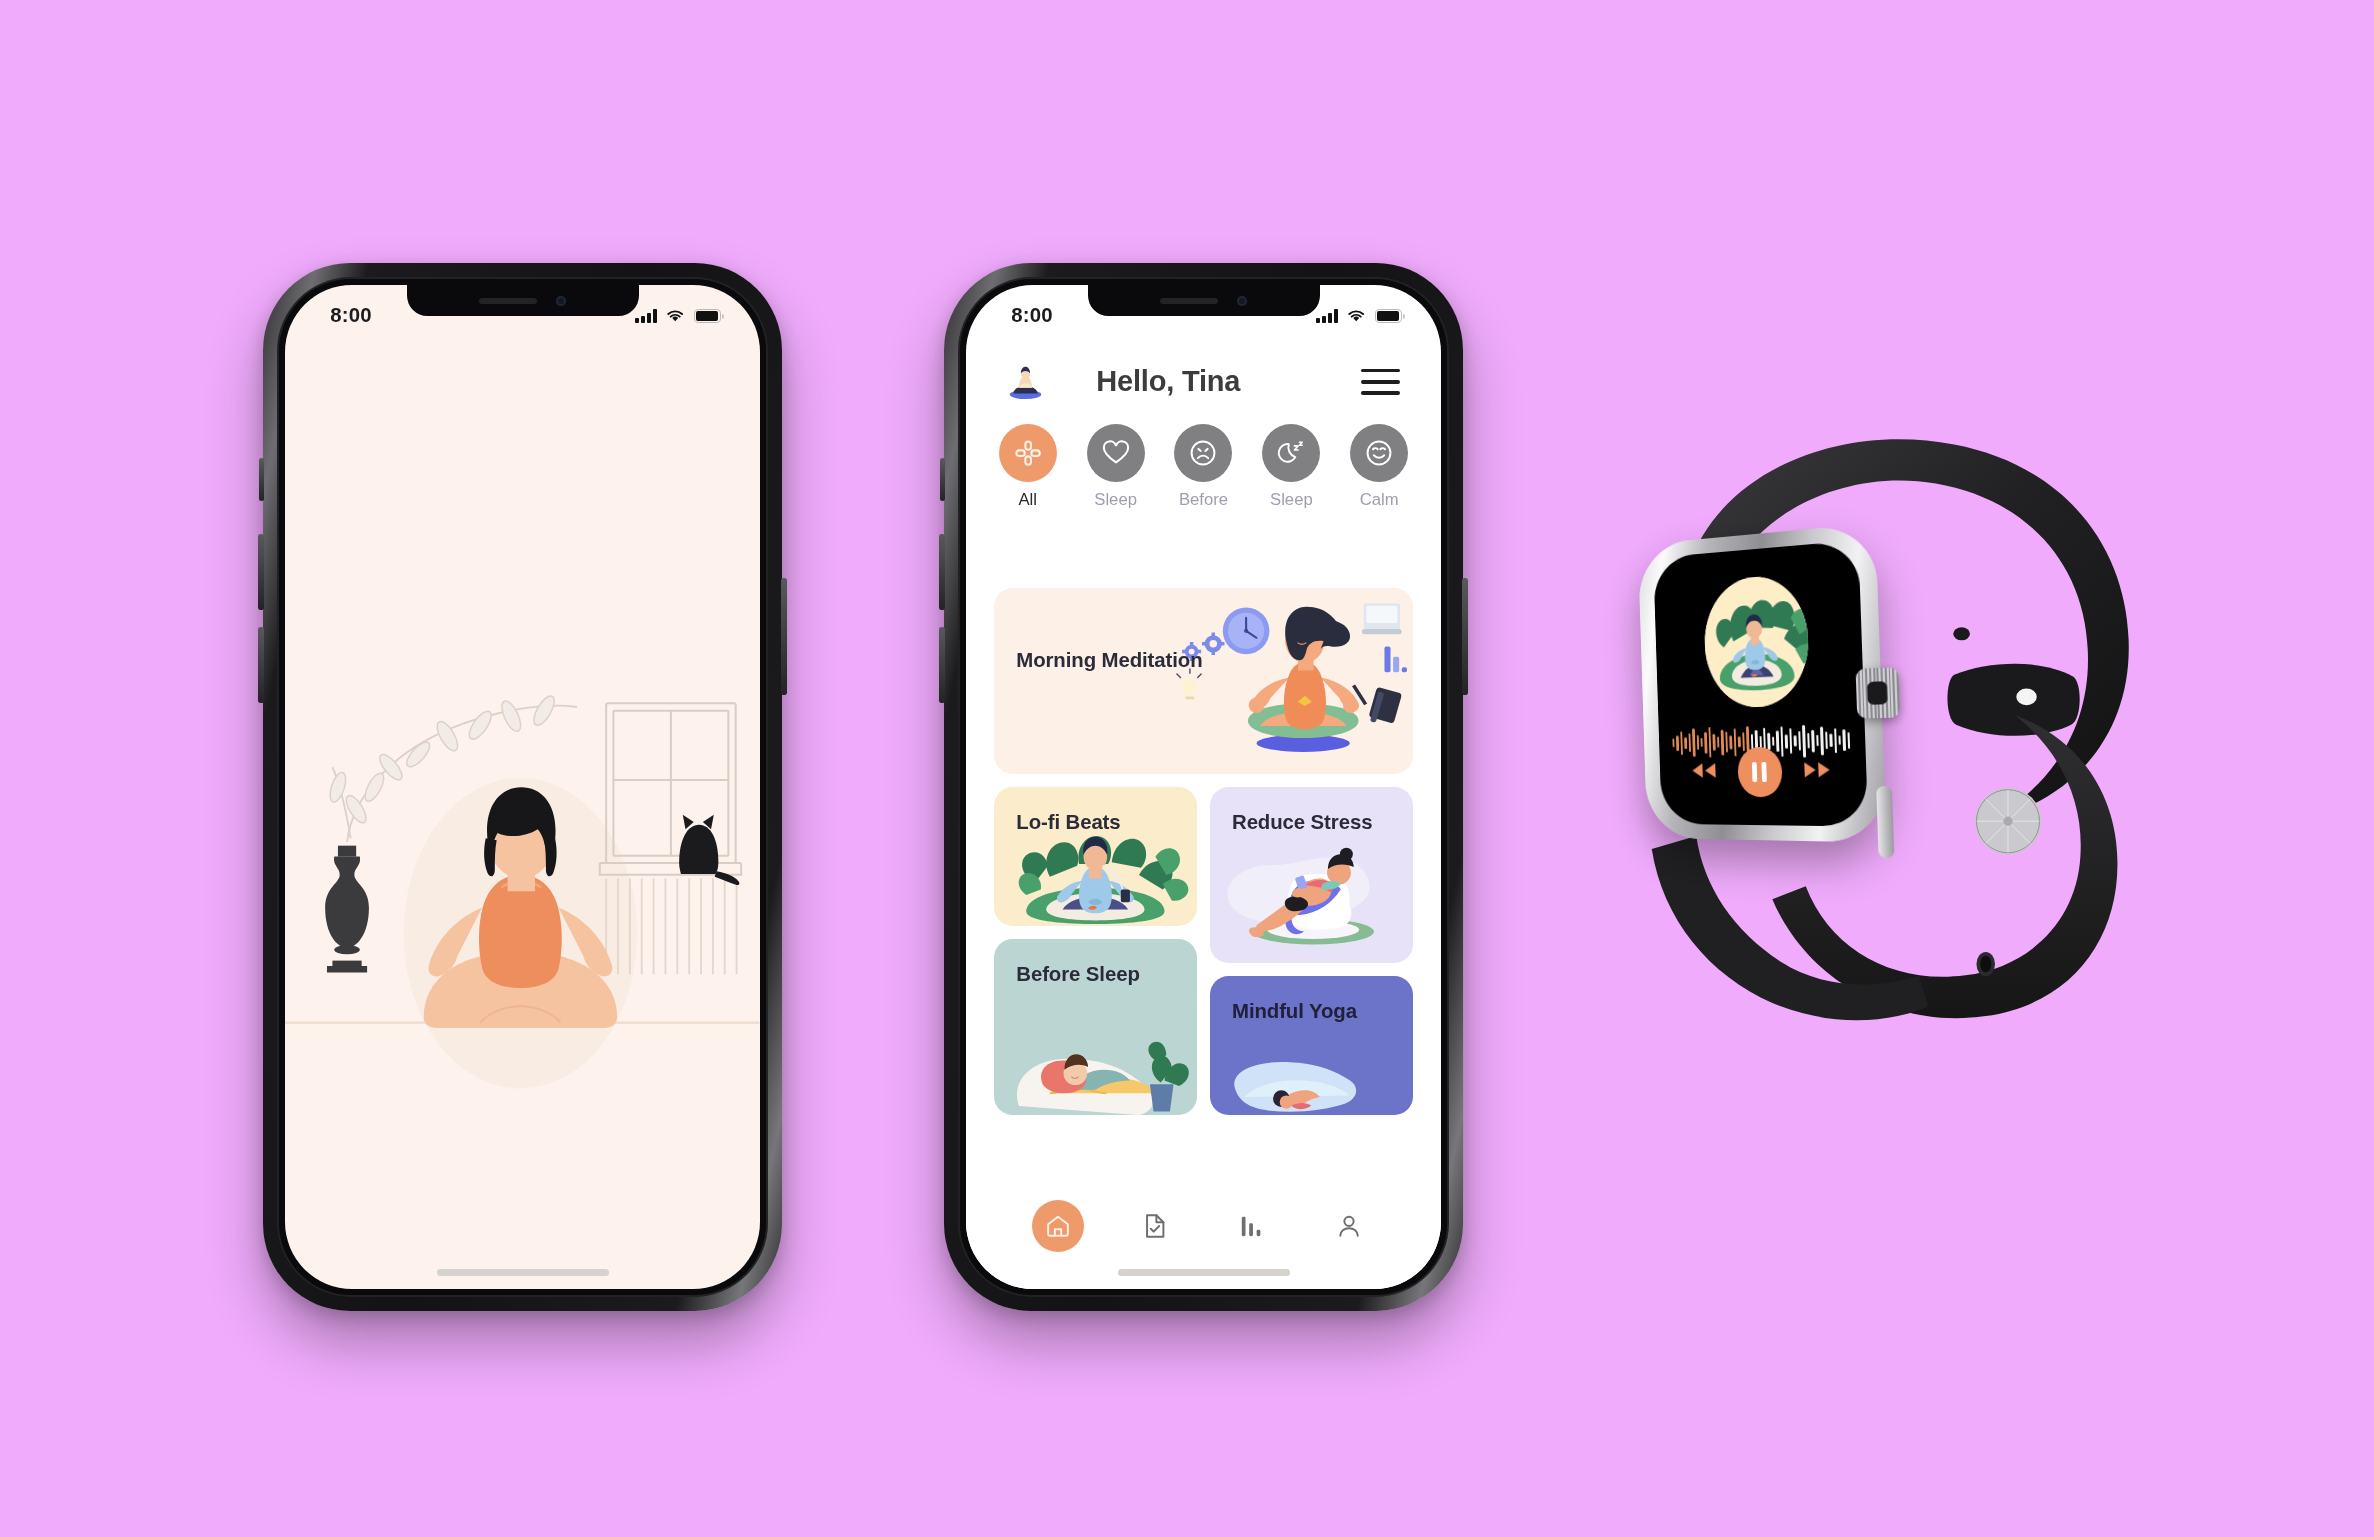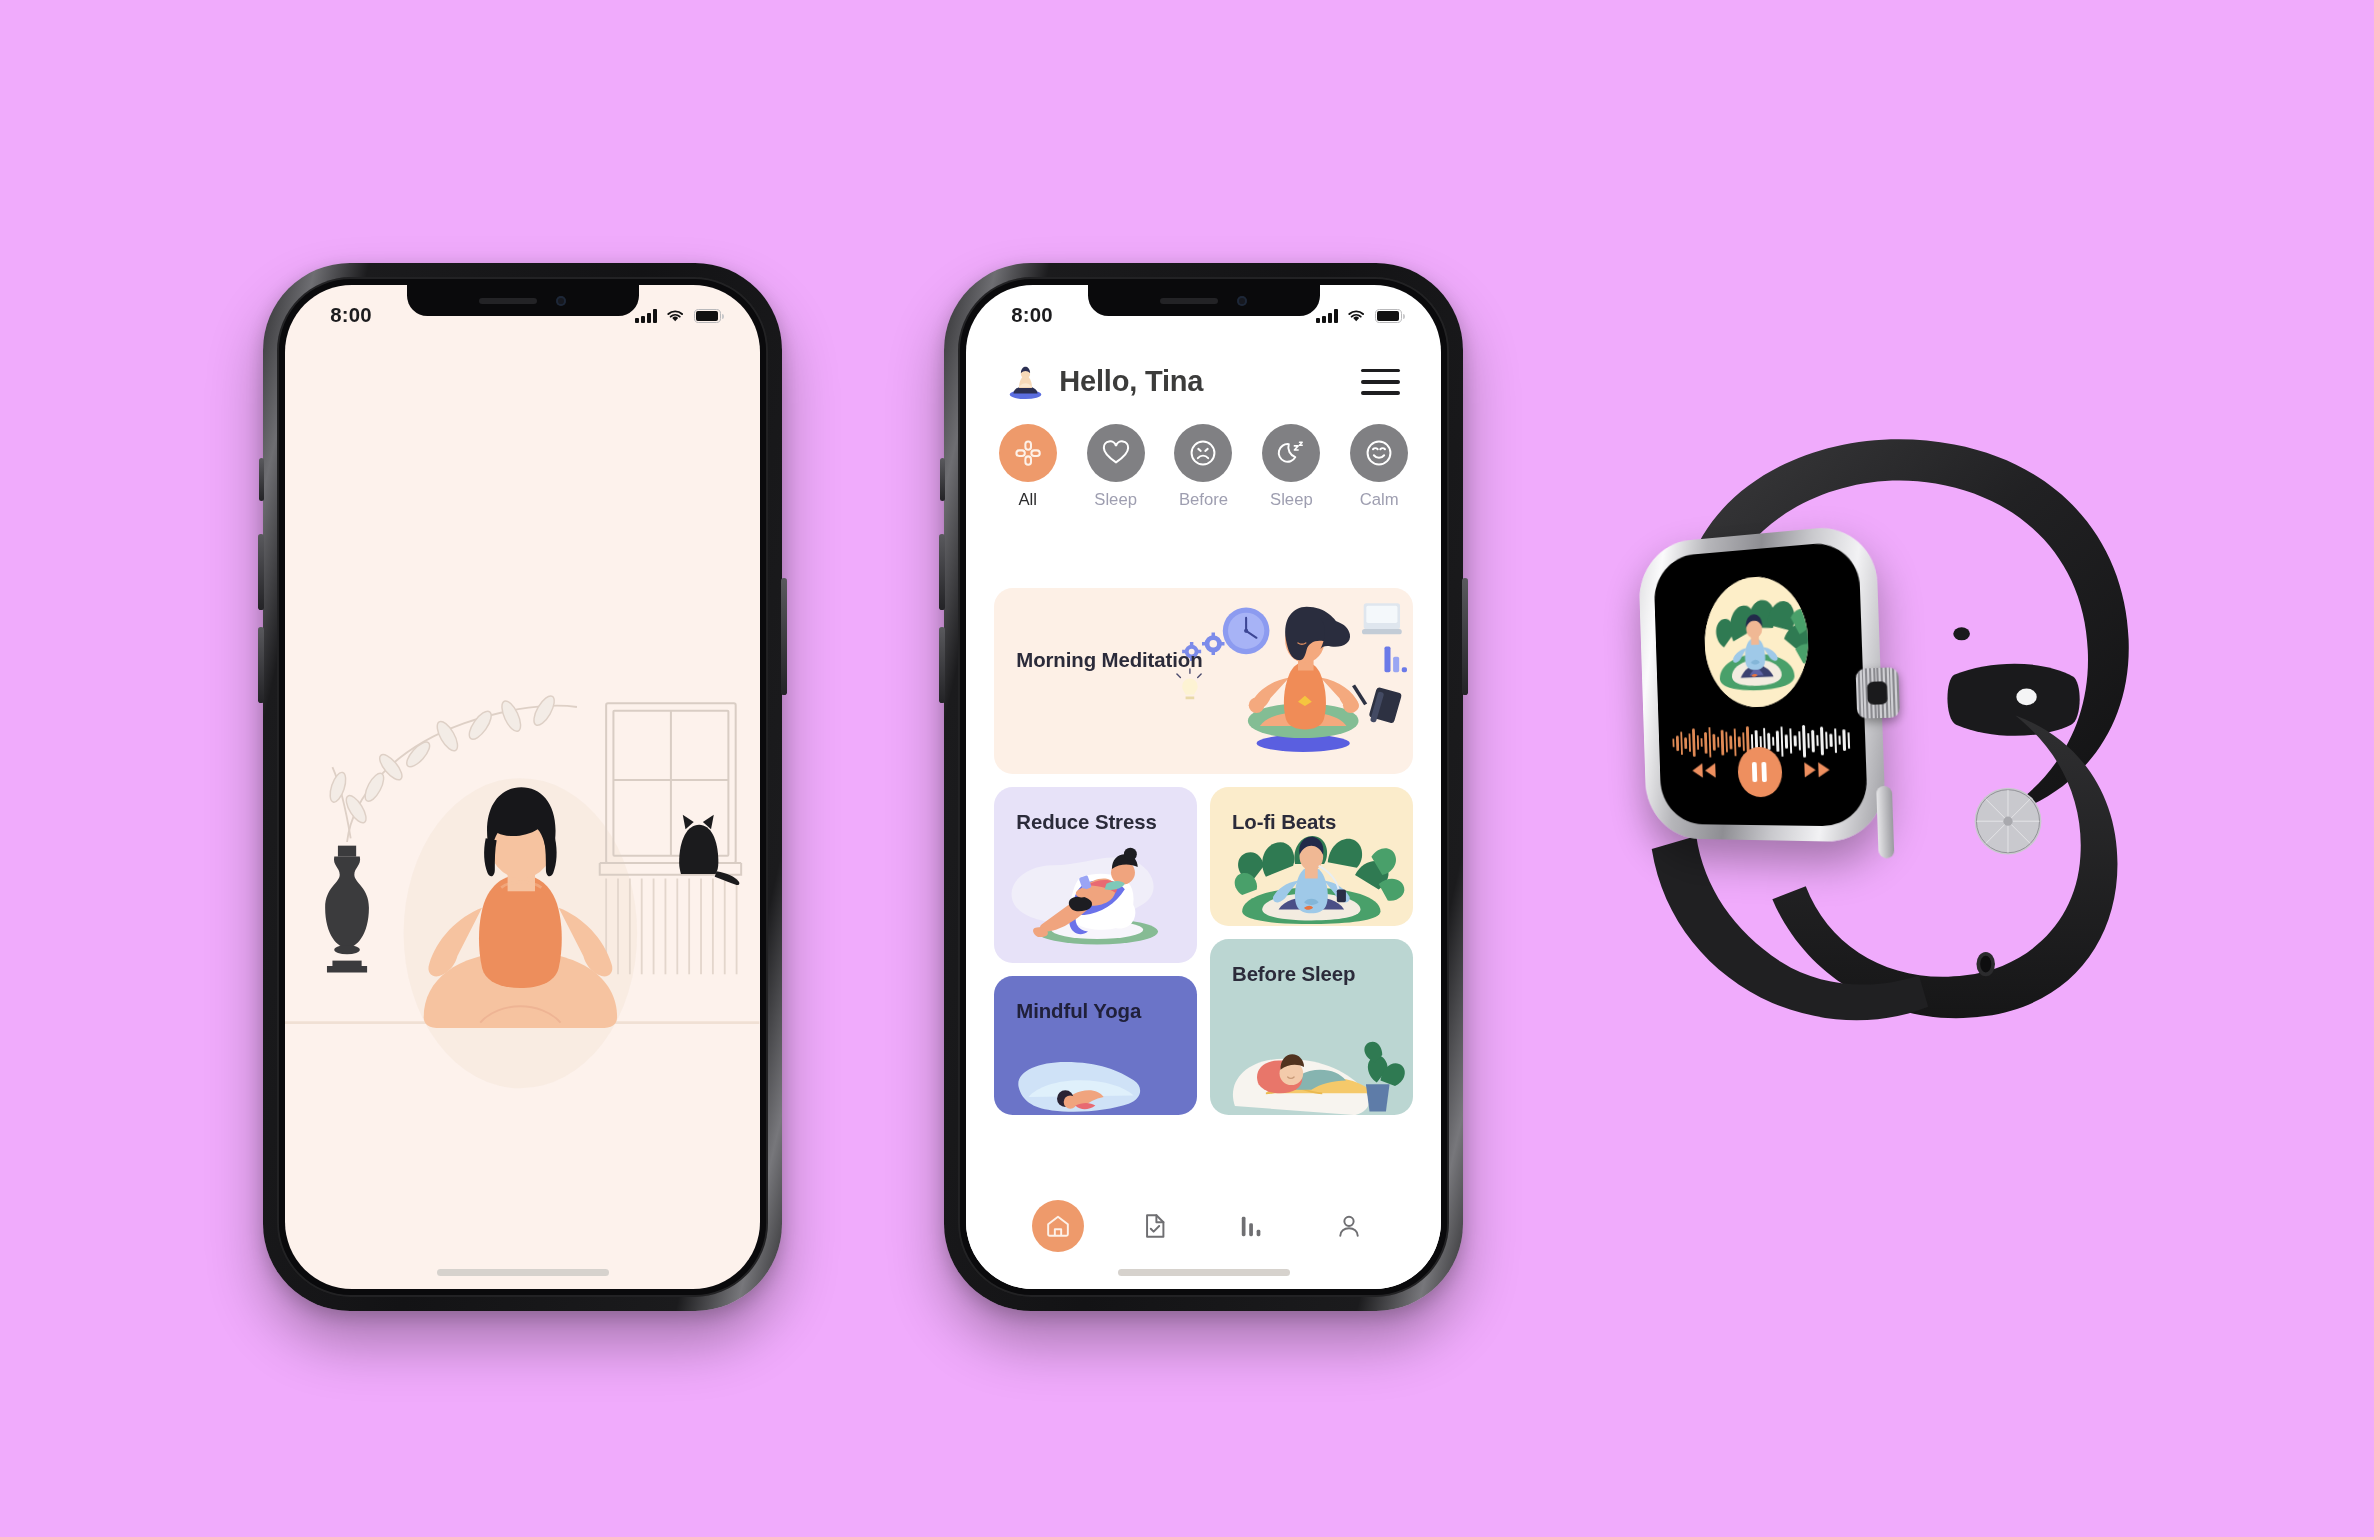--- a/index.html
+++ b/index.html
@@ -74,21 +74,21 @@
     border-radius: 38px; background:#ec9a6c; color:#fff;
     display:flex; align-items:center; justify-content:center;
     font-size:18.6px; font-weight:600; letter-spacing:1.5px;
     box-shadow: 0 5.6px 15px rgba(236,154,108,.35);
   }
 
   
   #phone2 { left: 944px; top: 263px; }
   #phone2 .screen { background:#ffffff; }
   .p2-body { position:absolute; inset:0; padding-top:65px; }
-  .p2-header { display:flex; align-items:center; padding: 13px 41px 0 41px; }
+  .p2-header { display:flex; align-items:center; padding: 13px 41px 0 41px; gap: 37px; }
   .avatar { width:37px; height:37px; border-radius:7.4px; overflow:hidden; flex:none; }
   .greet { font-size:29px; font-weight:700; color:#3c3c3b; margin-left:15px; letter-spacing:-0.2px; }
   .burger { margin-left:auto; width:39px; height:26px; display:flex; flex-direction:column;
     justify-content:space-between; }
   .burger i { display:block; height:3.7px; border-radius:1.9px; background:#1d1d1f; }
 
   .chips { display:flex; padding: 24px 28px 0 28px; gap: 21px; }
   .chip { flex:1; display:flex; flex-direction:column; align-items:center; gap:7.4px; }
   .chip .bubble { width:58px; height:58px; border-radius:50%; background:#808083;
     display:flex; align-items:center; justify-content:center; }
@@ -458,66 +458,20 @@
                   <path d="M196 28 c16 0 32 6 34 18 c2 11-10 16-22 14 c-6-1-10 0-12 3 c6-12 8-26 0-35Z" fill="#2a2d3e"></path>
                   <path d="M170 56 c3 2 6 2 9 0" stroke="#d98a5d" stroke-width="1.6" fill="none" stroke-linecap="round"></path>
                 </g>
               </svg>
             </div>
 
             <div class="grid2">
 
               <div class="col">
 
-                <div class="card c-reduce">
-                  <div class="card-title">Reduce Stress</div>
-                  <svg viewBox="0 0 220 140" width="100%" height="76%" style="position:absolute;bottom:3.7px;left:0;">
-                    <path d="M20 78 c-6-20 16-38 44-38 c34 0 56-14 84-6 c26 8 34 36 14 48 c-22 14-54 24-82 22 c-28-2-54-8-60-26Z" fill="#f0eef9"></path>
-                    <ellipse cx="112" cy="112" rx="66" ry="14" fill="#86bb94"></ellipse>
-                    <ellipse cx="112" cy="110" rx="50" ry="10" fill="#f7f5fb"></ellipse>
-
-                    <path d="M96 52 c22-6 44-2 52 10 c6 10 4 30-4 40 c-6 8-26 10-44 6 c-16-4-22-14-18-26 c4-14 6-26 14-30Z" fill="#ffffff"></path>
-                    <path d="M104 58 c14-4 30-2 38 8 c-10 16-26 26-44 28 c-10 1-14-4-12-14 c2-10 8-20 18-22Z" fill="#6b72ea"></path>
-                    <path d="M90 88 c-4 14 0 22 12 24 c-8 6-18 2-20-8 c-1-8 2-14 8-16Z" fill="#6b72ea"></path>
-                    <path d="M146 78 c8 4 10 16 4 24 c-4 6-12 8-18 6 c10-6 16-20 14-30Z" fill="#ffffff"></path>
-
-                    <path d="M52 104 c14-10 30-22 44-32 c6-4 12-2 12 4 c0 8-14 20-28 28 c-8 5-18 8-24 8 c-6 0-8-5-4-8Z" fill="#f0a47e"></path>
-                    <path d="M44 108 c6-2 12 0 14 4 c2 4-2 6-8 6 c-6 0-10-8-6-10Z" fill="#f0a47e"></path>
-                    <path d="M96 64 c10-8 22-12 30-8 c8 4 8 16 0 22 c-8 6-22 8-30 4 c-6-4-6-14 0-18Z" fill="#f0a47e"></path>
-                    <path d="M100 62 c10-6 22-8 30-4 c4 2 5 8 2 12 c-8-6-22-8-32-8Z" fill="#e86a72"></path>
-                    <path d="M84 76 c8-4 18-2 22 4 c2 6-4 10-14 10 c-10 0-14-10-8-14Z" fill="#1d1d22"></path>
-
-                    <circle cx="140" cy="48" r="13" fill="#f0a47e"></circle>
-                    <path d="M128 44 c0-10 6-16 14-16 c8 0 14 6 14 14 c-8-4-20-4-28 2Z" fill="#1d1d22"></path>
-                    <circle cx="148" cy="28" r="7" fill="#1d1d22"></circle>
-
-                    <rect x="94" y="52" width="10" height="14" rx="2" fill="#9aa4f5" transform="rotate(-20 99 59)"></rect>
-                    <path d="M90 68 c4-4 10-4 12 0 c2 4-2 7-7 7 c-5 0-8-4-5-7Z" fill="#f0a47e"></path>
-
-                    <path d="M122 60 c8-4 16-4 20 0 c-4 6-14 8-22 6Z" fill="#7fc8b8"></path>
-                  </svg>
-                </div>
-
-                <div class="card c-yoga">
-                  <div class="card-title">Mindful Yoga</div>
-                  <svg viewBox="0 0 220 100" width="100%" height="60%" style="position:absolute;bottom:0;left:0;">
-                    <path d="M18 66 c-4-18 22-30 56-30 c40 0 64 10 82 22 c12 8 10 22-6 28 c-24 8-60 12-92 8 c-24-3-36-12-40-28Z" fill="#cfe2f7"></path>
-                    <path d="M30 78 c10-12 34-20 62-20 c30 0 52 8 64 18 Z" fill="#dff0fb"></path>
-
-                    <path d="M72 86 c6-10 18-16 30-16 c8 0 14 3 18 8 c-10 2-18 6-24 12 Z" fill="#f0a47e"></path>
-                    <circle cx="74" cy="80" r="10" fill="#2a2334"></circle>
-                    <circle cx="80" cy="84" r="8" fill="#f0a47e"></circle>
-                    <path d="M86 88 c8-4 18-4 24 0 c-8 6-18 6-24 0Z" fill="#e86a72"></path>
-                  </svg>
-                </div>
-
-              </div>
-
-              <div class="col">
-
                 <div class="card c-lofi">
                   <div class="card-title">Lo-fi Beats</div>
                   <svg viewBox="0 0 220 110" width="100%" height="72%" style="position:absolute;bottom:1.9px;left:0;">
 
                     <g fill="#2f7a52">
                       <path d="M44 64 c-16-6-20-26-6-32 c10-4 18 4 20 14 Z"></path>
                       <path d="M60 58 c-10-18 0-38 16-38 c12 0 18 14 14 26 Z"></path>
                       <path d="M92 44 c-4-20 10-34 24-30 c12 4 14 20 8 30 Z"></path>
                       <path d="M128 42 c2-20 18-30 30-24 c10 6 10 22 2 30 Z"></path>
                       <path d="M158 56 c8-16 26-20 34-10 c6 8 2 20-8 26 Z"></path>
@@ -563,20 +517,66 @@
                     <circle cx="88" cy="74" r="13" fill="#f3cbab"></circle>
                     <path d="M76 70 c0-11 6-17 13-17 c7 0 13 6 13 14 c-8-4-18-3-26 3Z" fill="#51331f"></path>
                     <path d="M84 78 c2 2 5 2 7 0" stroke="#c99a78" stroke-width="1.5" fill="none" stroke-linecap="round"></path>
 
                     <path d="M170 86 h26 l-4 30 h-18Z" fill="#5e7ca8"></path>
                     <g fill="#2f7a52">
                       <path d="M182 84 c-10-6-14-22-4-28 c8-5 16 3 16 13 Z"></path>
                       <path d="M186 82 c2-16 16-24 24-16 c6 6 2 18-8 22 Z"></path>
                       <path d="M180 62 c-12-4-16-18-6-22 c8-3 14 5 14 14 Z"></path>
                     </g>
+                  </svg>
+                </div>
+
+              </div>
+
+              <div class="col">
+
+                <div class="card c-reduce">
+                  <div class="card-title">Reduce Stress</div>
+                  <svg viewBox="0 0 220 140" width="100%" height="76%" style="position:absolute;bottom:3.7px;left:0;">
+                    <path d="M20 78 c-6-20 16-38 44-38 c34 0 56-14 84-6 c26 8 34 36 14 48 c-22 14-54 24-82 22 c-28-2-54-8-60-26Z" fill="#f0eef9"></path>
+                    <ellipse cx="112" cy="112" rx="66" ry="14" fill="#86bb94"></ellipse>
+                    <ellipse cx="112" cy="110" rx="50" ry="10" fill="#f7f5fb"></ellipse>
+
+                    <path d="M96 52 c22-6 44-2 52 10 c6 10 4 30-4 40 c-6 8-26 10-44 6 c-16-4-22-14-18-26 c4-14 6-26 14-30Z" fill="#ffffff"></path>
+                    <path d="M104 58 c14-4 30-2 38 8 c-10 16-26 26-44 28 c-10 1-14-4-12-14 c2-10 8-20 18-22Z" fill="#6b72ea"></path>
+                    <path d="M90 88 c-4 14 0 22 12 24 c-8 6-18 2-20-8 c-1-8 2-14 8-16Z" fill="#6b72ea"></path>
+                    <path d="M146 78 c8 4 10 16 4 24 c-4 6-12 8-18 6 c10-6 16-20 14-30Z" fill="#ffffff"></path>
+
+                    <path d="M52 104 c14-10 30-22 44-32 c6-4 12-2 12 4 c0 8-14 20-28 28 c-8 5-18 8-24 8 c-6 0-8-5-4-8Z" fill="#f0a47e"></path>
+                    <path d="M44 108 c6-2 12 0 14 4 c2 4-2 6-8 6 c-6 0-10-8-6-10Z" fill="#f0a47e"></path>
+                    <path d="M96 64 c10-8 22-12 30-8 c8 4 8 16 0 22 c-8 6-22 8-30 4 c-6-4-6-14 0-18Z" fill="#f0a47e"></path>
+                    <path d="M100 62 c10-6 22-8 30-4 c4 2 5 8 2 12 c-8-6-22-8-32-8Z" fill="#e86a72"></path>
+                    <path d="M84 76 c8-4 18-2 22 4 c2 6-4 10-14 10 c-10 0-14-10-8-14Z" fill="#1d1d22"></path>
+
+                    <circle cx="140" cy="48" r="13" fill="#f0a47e"></circle>
+                    <path d="M128 44 c0-10 6-16 14-16 c8 0 14 6 14 14 c-8-4-20-4-28 2Z" fill="#1d1d22"></path>
+                    <circle cx="148" cy="28" r="7" fill="#1d1d22"></circle>
+
+                    <rect x="94" y="52" width="10" height="14" rx="2" fill="#9aa4f5" transform="rotate(-20 99 59)"></rect>
+                    <path d="M90 68 c4-4 10-4 12 0 c2 4-2 7-7 7 c-5 0-8-4-5-7Z" fill="#f0a47e"></path>
+
+                    <path d="M122 60 c8-4 16-4 20 0 c-4 6-14 8-22 6Z" fill="#7fc8b8"></path>
+                  </svg>
+                </div>
+
+                <div class="card c-yoga">
+                  <div class="card-title">Mindful Yoga</div>
+                  <svg viewBox="0 0 220 100" width="100%" height="60%" style="position:absolute;bottom:0;left:0;">
+                    <path d="M18 66 c-4-18 22-30 56-30 c40 0 64 10 82 22 c12 8 10 22-6 28 c-24 8-60 12-92 8 c-24-3-36-12-40-28Z" fill="#cfe2f7"></path>
+                    <path d="M30 78 c10-12 34-20 62-20 c30 0 52 8 64 18 Z" fill="#dff0fb"></path>
+
+                    <path d="M72 86 c6-10 18-16 30-16 c8 0 14 3 18 8 c-10 2-18 6-24 12 Z" fill="#f0a47e"></path>
+                    <circle cx="74" cy="80" r="10" fill="#2a2334"></circle>
+                    <circle cx="80" cy="84" r="8" fill="#f0a47e"></circle>
+                    <path d="M86 88 c8-4 18-4 24 0 c-8 6-18 6-24 0Z" fill="#e86a72"></path>
                   </svg>
                 </div>
 
               </div>
             </div>
           </div>
 
           <div class="tabbar">
             <div class="tab active">
               <span class="ico-wrap">

